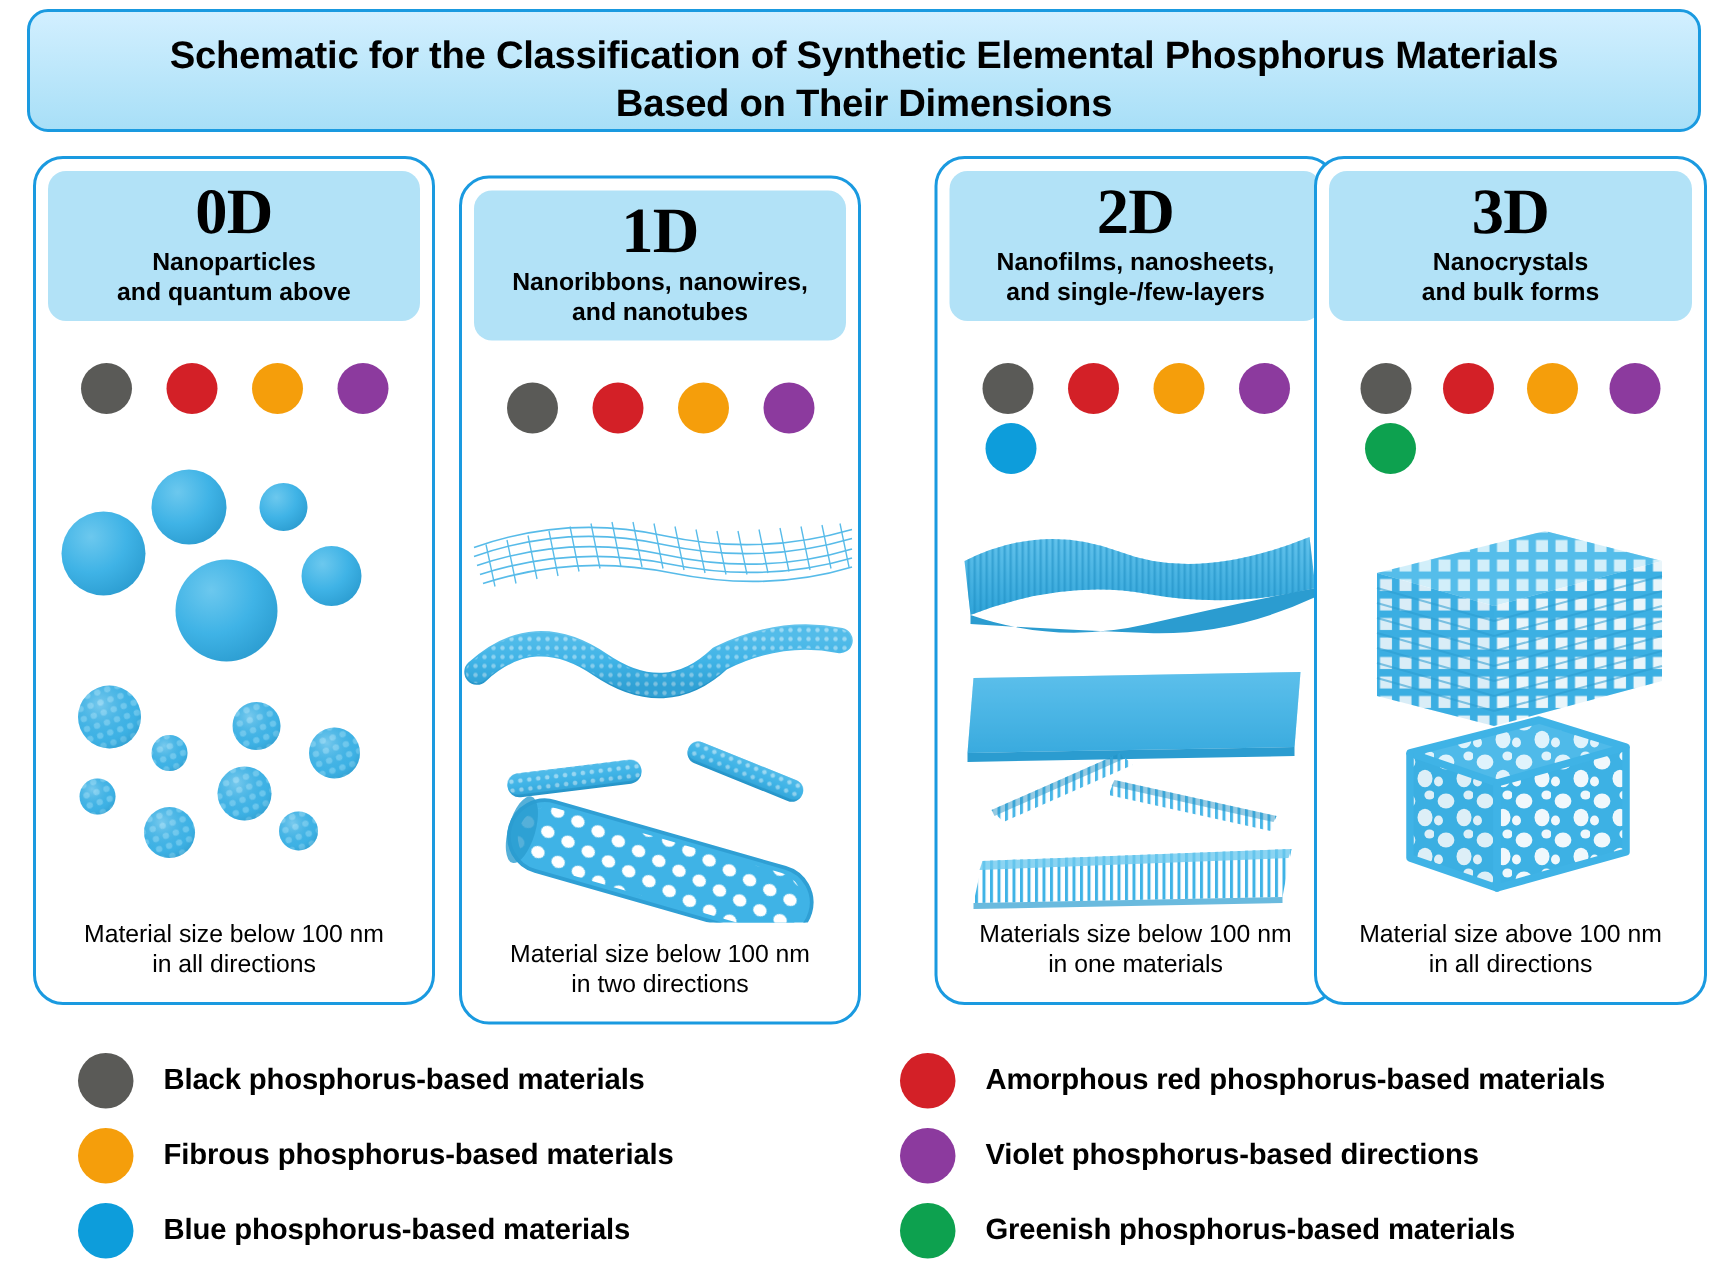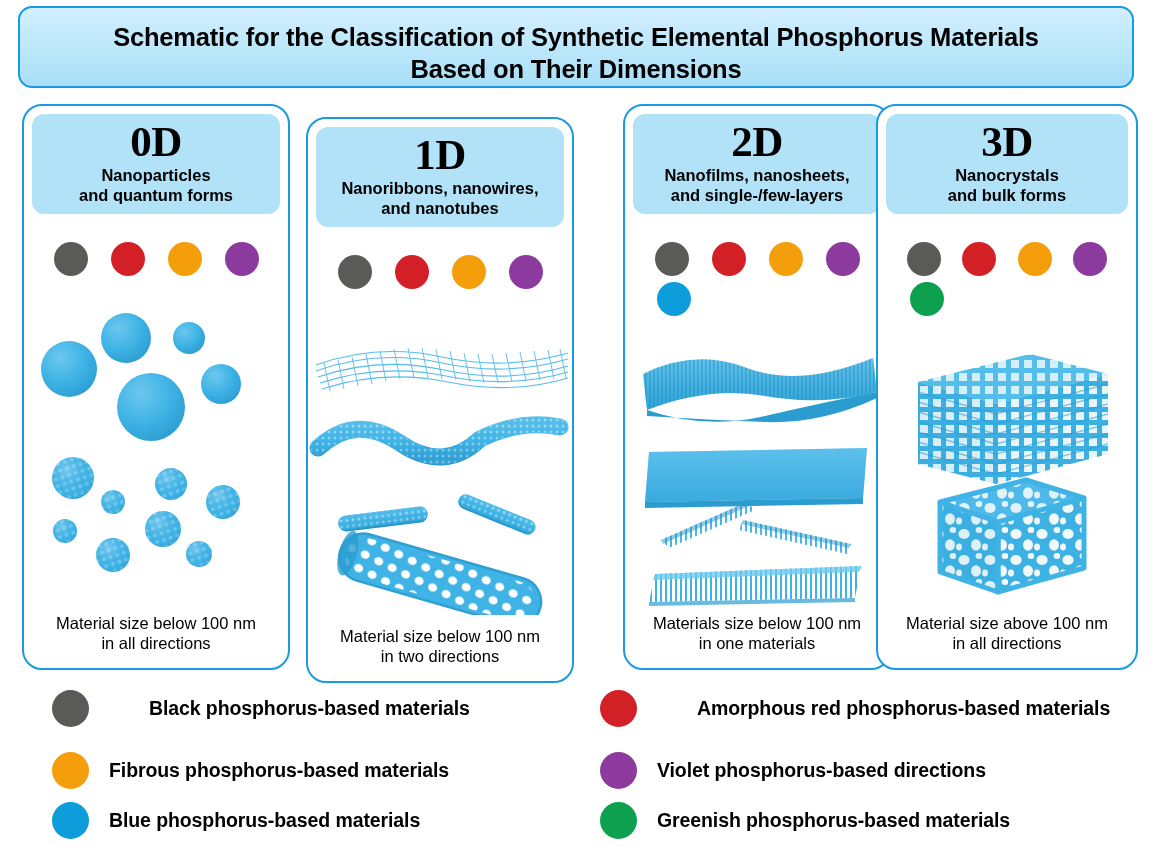--- a/index.html
+++ b/index.html
@@ -148,40 +148,40 @@
   }
   .legend-label {
     margin-left: 20px;
     font-size: 19.5px;
     font-weight: bold;
     white-space: nowrap;
     letter-spacing: -0.1px;
   }
   .lg-col-a { left: 52px; }
   .lg-col-b { left: 600px; }
-  .lg-row-0 { top: 0; gap: 40px; }
+  .lg-row-0 { top: 12px; }
   .lg-row-1 { top: 62px; }
   .lg-row-2 { top: 112px; }
 </style>
 </head>
 <body>
 
 <div id="title-banner">
   <div class="title-text">
     <span>Schematic for the Classification of Synthetic Elemental Phosphorus Materials</span><br>
     <span>Based on Their Dimensions</span>
   </div>
 </div>
 
 <div class="col-card" id="card-0d">
   <div class="col-head">
     <div class="col-dim">0D</div>
     <div class="col-sub">
       <span>Nanoparticles</span><br>
-      <span>and quantum forms</span>
+      <span>and quantum above</span>
     </div>
   </div>
 
   <div class="dot-rows">
     <div class="dot-row">
       <span class="dot-slot">
           <span class="card-dot" style="background:#5a5a57"></span>
         </span>
       <span class="dot-slot">
           <span class="card-dot" style="background:#d32027"></span>

